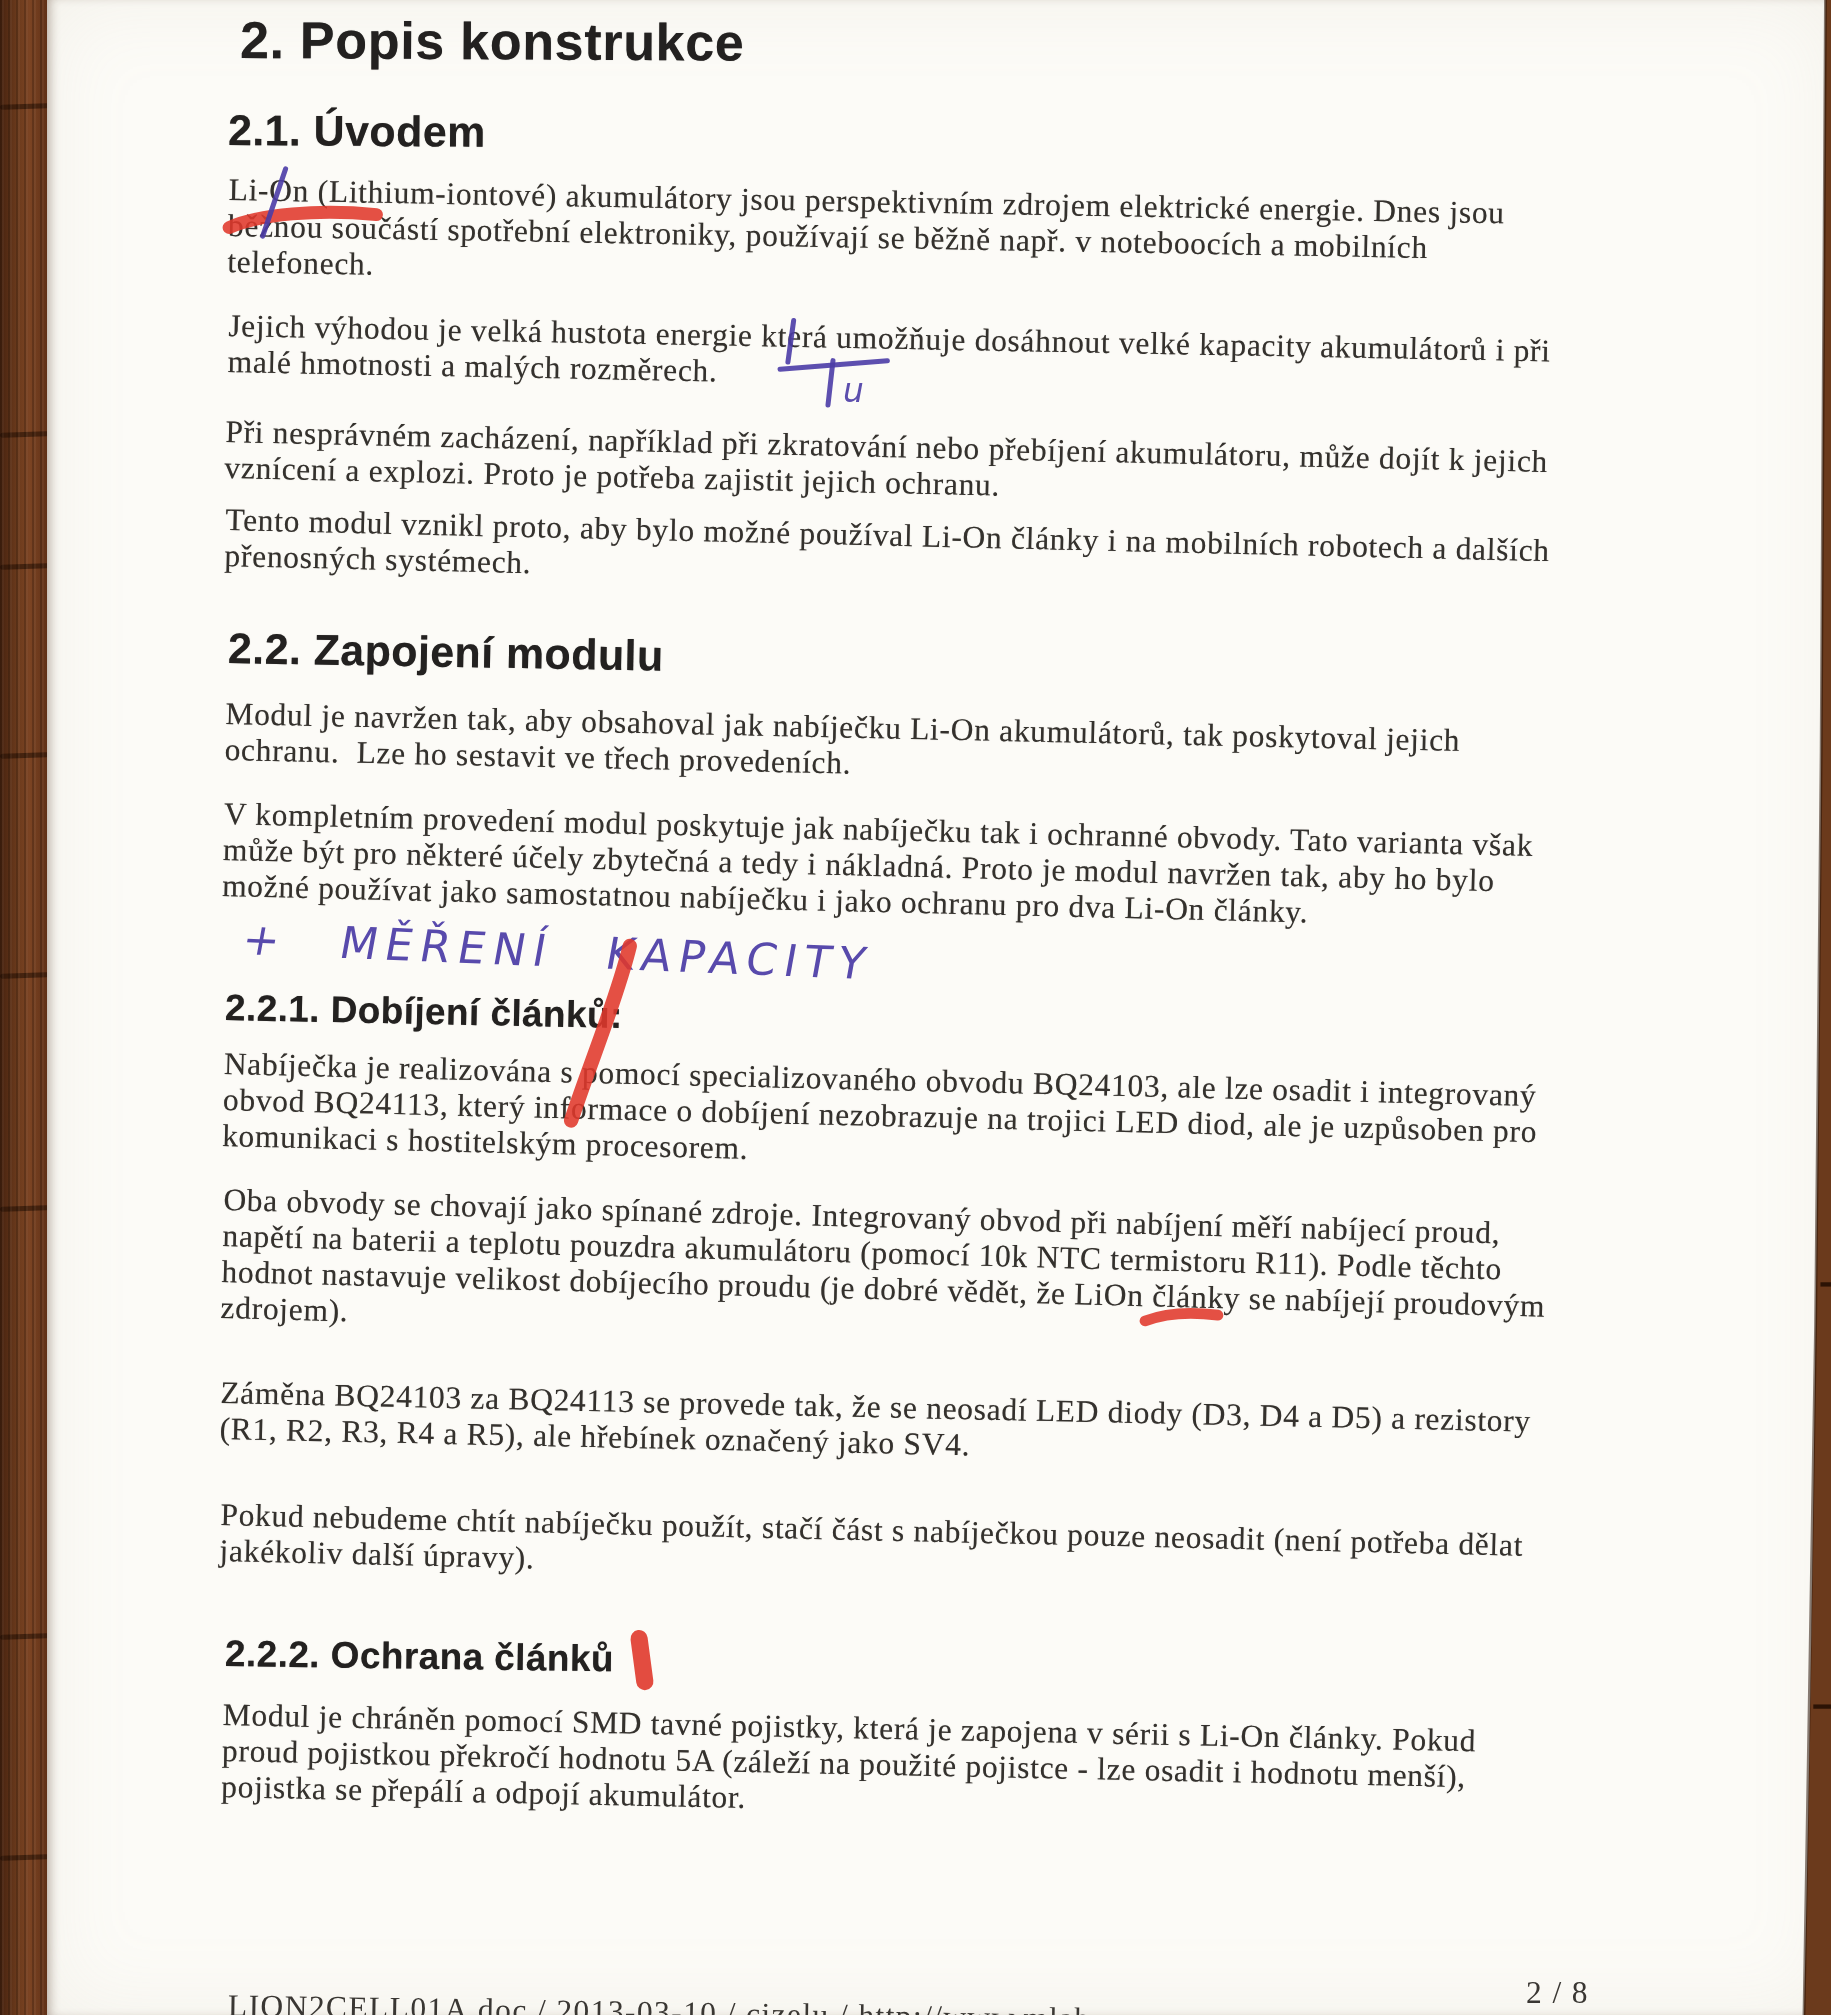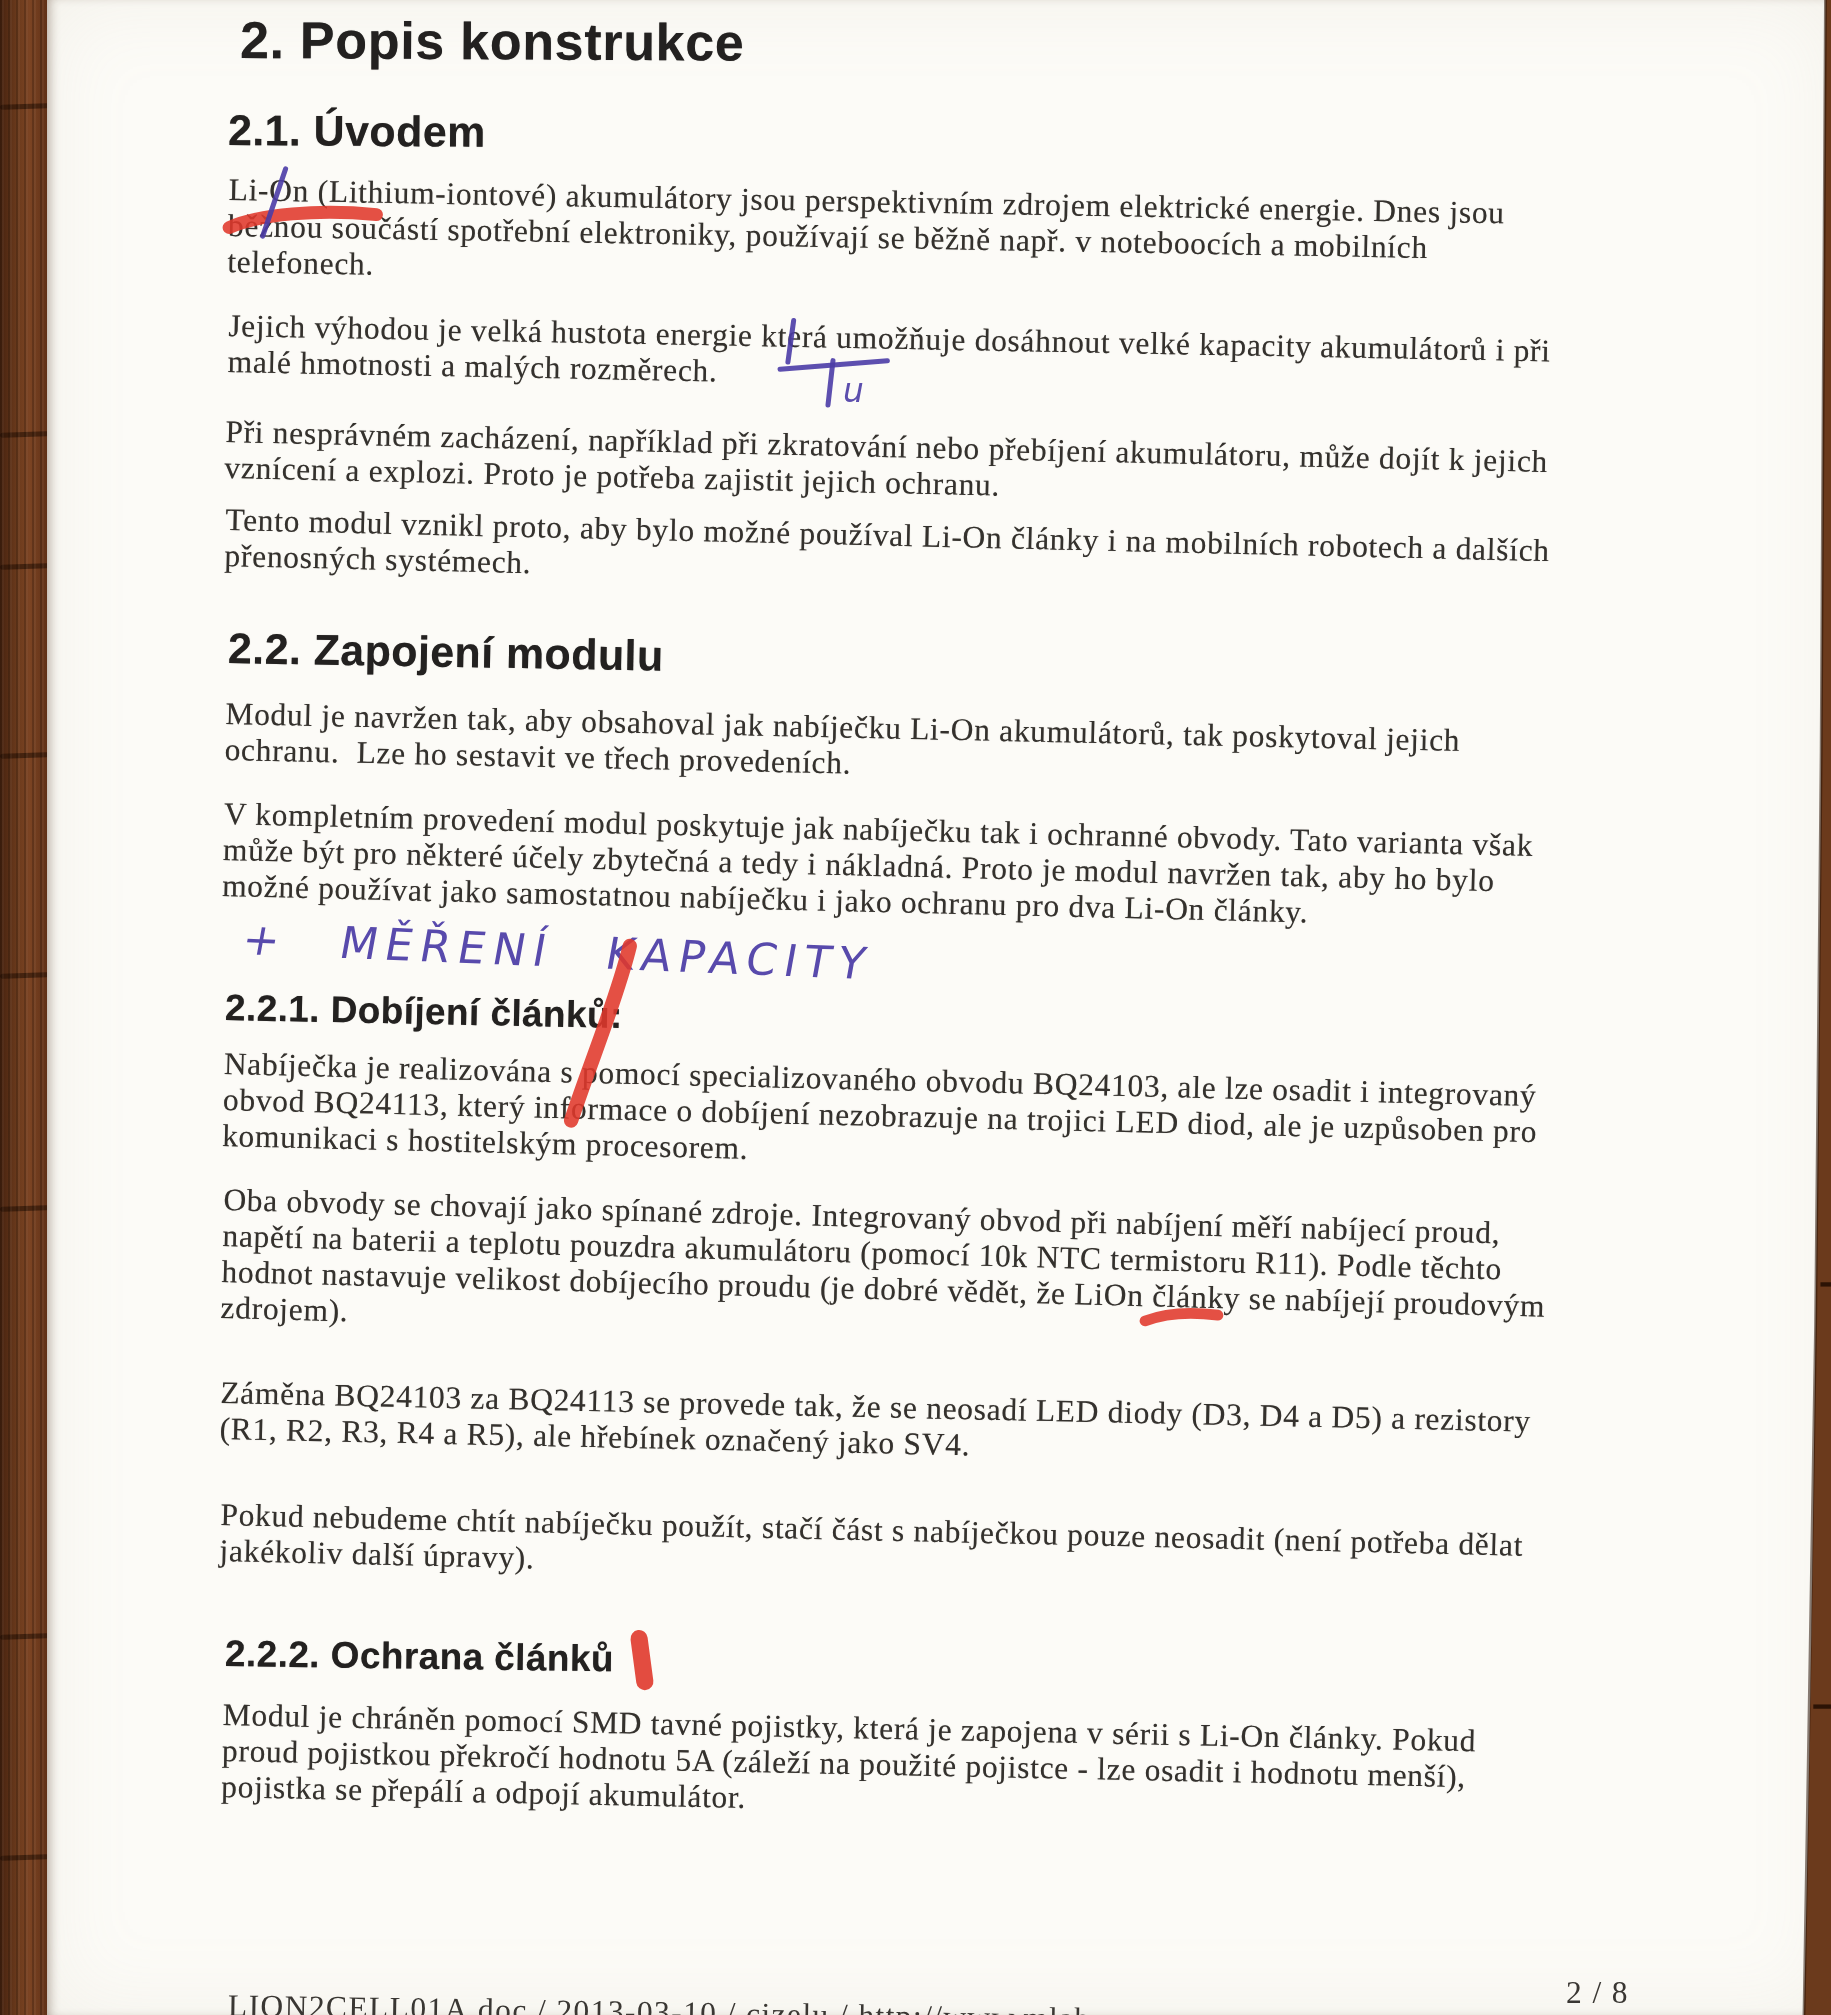--- a/index.html
+++ b/index.html
@@ -40,21 +40,21 @@
   .pos-p5{left:225px;top:696px;transform:rotate(1.25deg);}
   .pos-p6{left:223px;top:796px;transform:rotate(1.4deg);}
   .pos-h221{left:225px;top:987px;transform:rotate(1.15deg);}
   .pos-p7{left:223px;top:1046px;transform:rotate(1.4deg);}
   .pos-p8{left:222px;top:1182px;transform:rotate(1.5deg);}
   .pos-p9{left:220px;top:1375px;transform:rotate(1.25deg);}
   .pos-p10{left:220px;top:1497px;transform:rotate(1.35deg);}
   .pos-h222{left:225px;top:1633px;transform:rotate(.8deg);}
   .pos-p11{left:222px;top:1697px;transform:rotate(1.2deg);}
   .pos-foot-l{left:228px;top:1988px;transform:rotate(.9deg);}
-  .pos-foot-r{left:1566px;top:1975px;}
+  .pos-foot-r{left:1526px;top:1975px;}
 
   
   .handwriting{left:243px;top:913px;font-family:"DejaVu Sans",sans-serif;
     font-size:44px;font-weight:400;color:var(--ink-blue,#4b3ca6);
     letter-spacing:7.2px;word-spacing:32px;white-space:nowrap;
     transform:rotate(2.3deg) skewX(-8deg);opacity:.92;}
 
   
   .ink{position:absolute;left:0;top:0;width:1832px;height:2015px;pointer-events:none;}
 </style>

